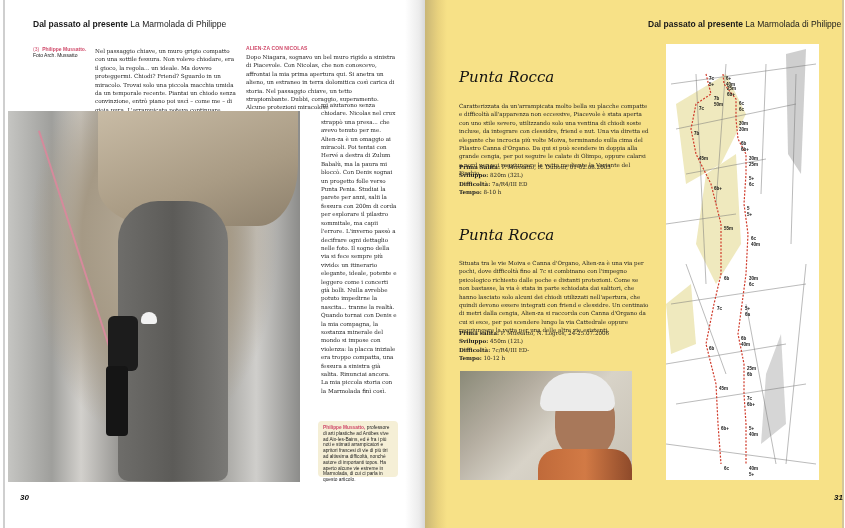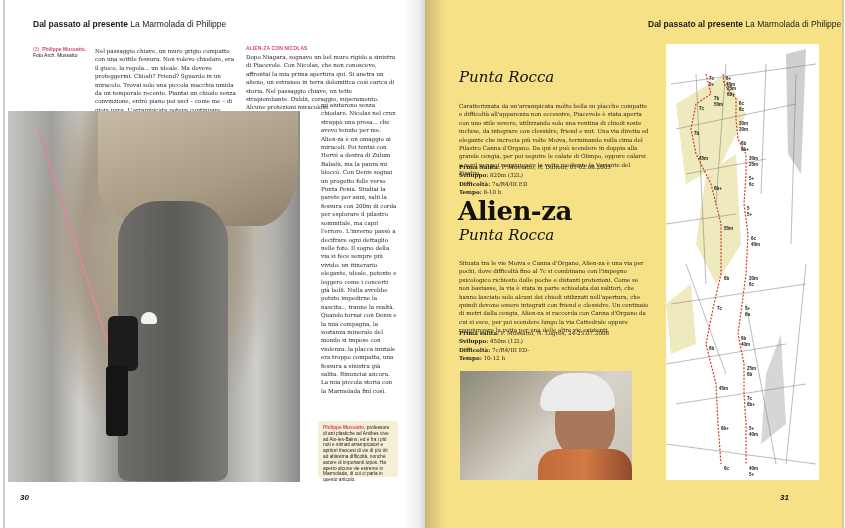--- a/index.html
+++ b/index.html
@@ -37,21 +37,21 @@
   .photo-main .rope { position:absolute; left:30px; top:20px; width:2px; height:240px; background:#d68a9c; transform:rotate(-18deg); transform-origin:top left; }
   .photo-main .climber-body { position:absolute; left:100px; top:205px; width:30px; height:55px; background:#1c1c1c; border-radius:6px; }
   .photo-main .climber-legs { position:absolute; left:98px; top:255px; width:22px; height:70px; background:#151515; border-radius:4px; }
   .photo-main .climber-helmet { position:absolute; left:133px; top:201px; width:16px; height:12px; background:#f2f2f2; border-radius:8px 8px 3px 3px; }
 
   .sidebar-box { position:absolute; left:318px; top:421px; width:80px; height:56px; background:#f5efd6; border-radius:4px; padding:4px 5px; box-sizing:border-box; font-family:"Liberation Sans", sans-serif; font-size:4.8px; line-height:5.8px; color:#222; }
   .sidebar-box .name { color:#d04a6a; font-weight:bold; }
 
   .page-num { position:absolute; font-family:"Liberation Sans", sans-serif; font-size:8px; font-weight:bold; color:#111;font-style:italic; }
   .pn-left { left:20px; top:493px; }
-  .pn-right { left:780px; top:493px; }
+  .pn-right { left:834px; top:493px; }
 
   
   .route-title { position:absolute; font-family:"DejaVu Serif", serif; font-weight:bold; font-size:26px; color:#111; letter-spacing:-0.5px; }
   .route-sub { position:absolute; font-family:"DejaVu Serif", serif; font-style:italic; font-size:15px; color:#111;text-align:right; }
   .t1 { left:458px; top:38px; }
   .s1 { left:459px; top:68px; }
   .t2 { left:458px; top:196px; }
   .s2 { left:459px; top:226px; }
   .desc1 { position:absolute; left:459px; top:102px; width:190px; }
   .desc2 { position:absolute; left:459px; top:259px; width:190px; }
@@ -119,21 +119,20 @@
 
   <div class="route-sub s1">Punta Rocca</div>
   <div class="body-text desc1">Caratterizzata da un'arrampicata molto bella su placche compatte e difficoltà all'apparenza non eccessive, Piacevole è stata aperta con uno stile severo, utilizzando solo una ventina di chiodi soste incluse, da integrare con clessidre, friend e nut. Una via diretta ed elegante che incrocia più volte Moiva, terminando sulla cima del Pilastro Canna d'Organo. Da qui si può scendere in doppia alla grande cengia, per poi seguire le calate di Olimpo, oppure calarsi a nord per poi raggiungere la vetta mediante la Variante del Fischio.</div>
   <div class="stats stats1">
     <div><span class="lbl">Prima Salita:</span> <span>P. Mussatto, R. Duhour, 01-02.08.2003</span></div>
     <div><span class="lbl">Sviluppo:</span> <span>820m (32L)</span></div>
     <div><span class="lbl">Difficoltà:</span> <span>7a/R4/III ED</span></div>
     <div><span class="lbl">Tempo:</span> <span>8-10 h</span></div>
   </div>
 
-  <div class="route-title t2">Alien-za</div>
   <div class="route-sub s2">Punta Rocca</div>
   <div class="body-text desc2">Situata tra le vie Moiva e Canna d'Organo, Alien-za è una via per pochi, dove difficoltà fino al 7c si combinano con l'impegno psicologico richiesto dalle poche e distanti protezioni. Come se non bastasse, la via è stata in parte schiodata dai salitori, che hanno lasciato solo alcuni dei chiodi utilizzati nell'apertura, che quindi devono essere integrati con friend e clessidre. Un centinaio di metri dalla cengia, Alien-za si raccorda con Canna d'Organo da cui si esce, per poi scendere lungo la via Cattedrale oppure raggiungere la vetta per una delle altre vie esistenti.</div>
   <div class="stats stats2">
     <div><span class="lbl">Prima salita:</span> <span>P. Mussatto, N. Logros, 24-25.07.2006</span></div>
     <div><span class="lbl">Sviluppo:</span> <span>450m (12L)</span></div>
     <div><span class="lbl">Difficoltà:</span> <span>7c/R4/III ED-</span></div>
     <div><span class="lbl">Tempo:</span> <span>10-12 h</span></div>
   </div>
 
   <div class="photo-small">

